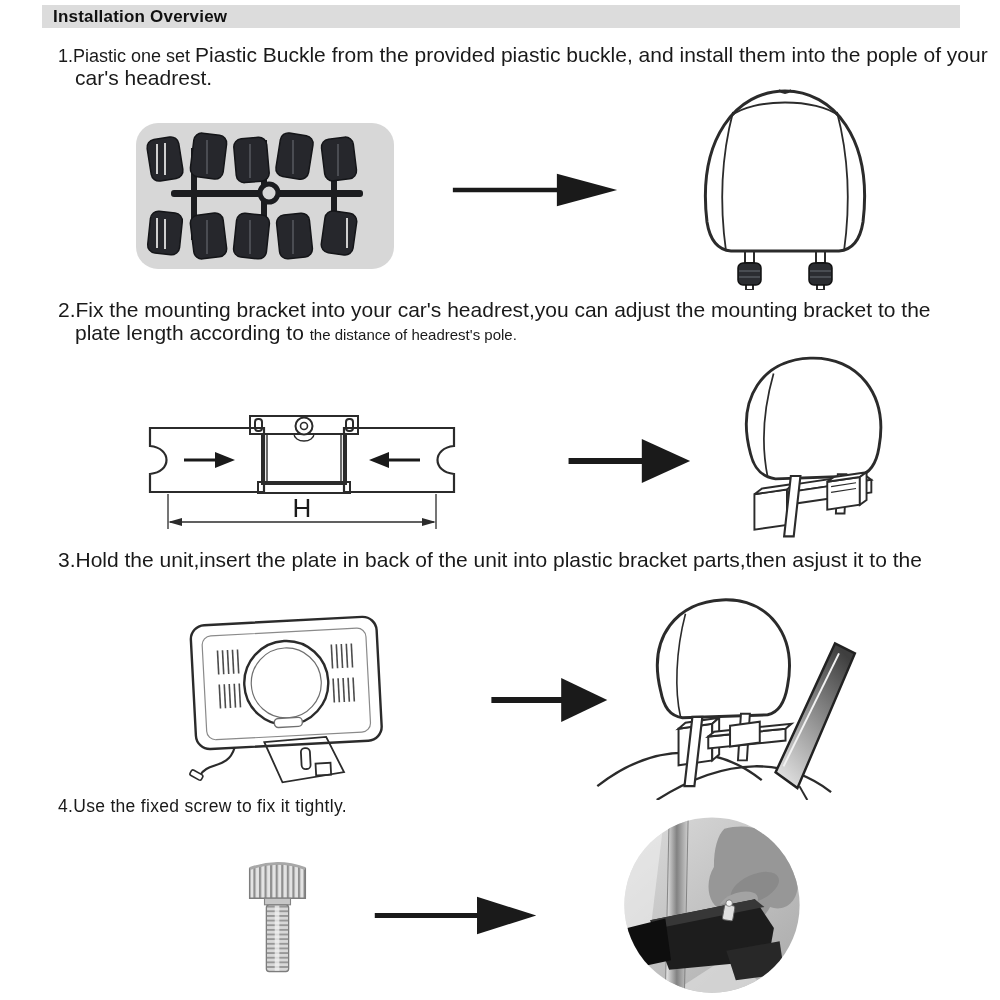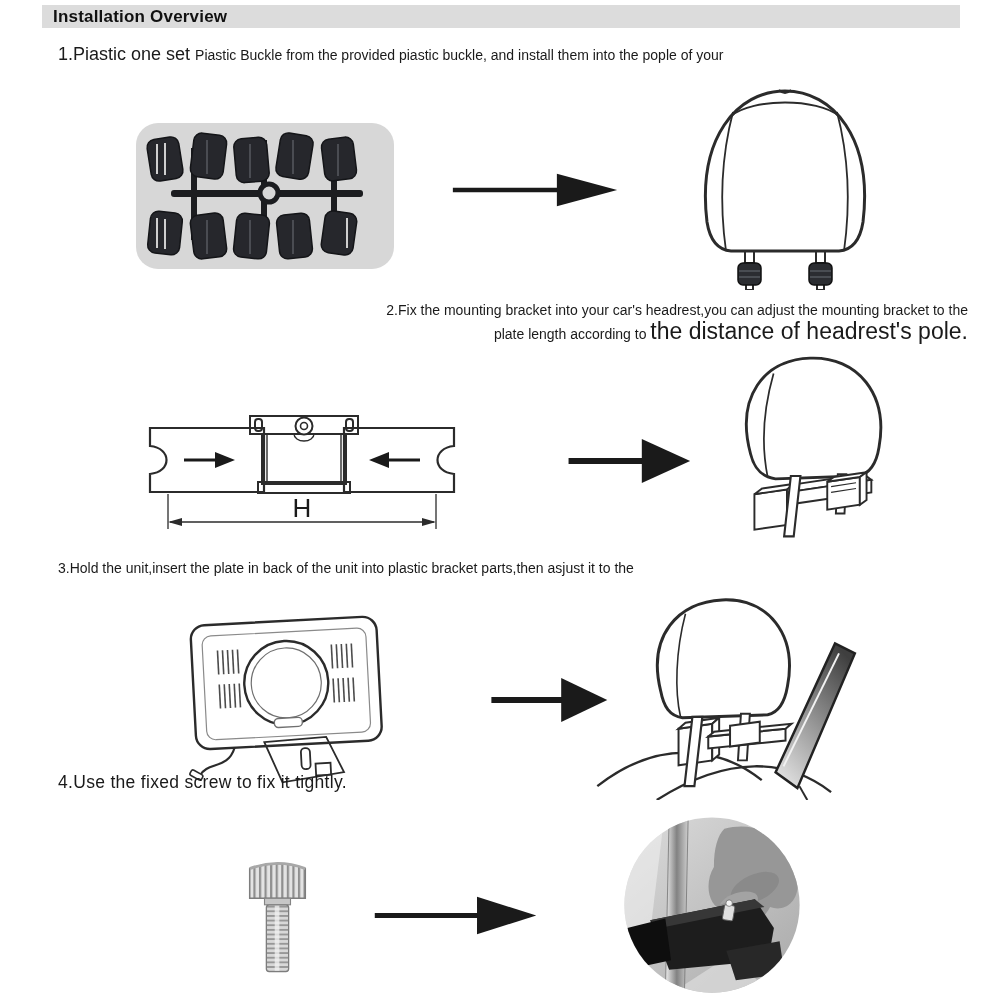--- a/index.html
+++ b/index.html
@@ -11,39 +11,40 @@
     position:absolute;left:42px;top:5px;width:918px;height:23px;
     background:#dcdcdc;display:flex;align-items:center;
   }
   .header-bar .title{
     font-size:17px;font-weight:bold;color:#111;padding-left:11px;letter-spacing:.2px;
   }
   .step-text{position:absolute;left:58px;width:910px;line-height:21px;}
   .step-text .l1,.step-text .l2{display:block;white-space:nowrap;}
   .step-text .l2{margin-left:17px;}
   .t-big{font-size:18px;}
-  .t-norm{font-size:14px;}
-  .t-large{font-size:23px;margin-top:40px;}
+  .t-norm{font-size:21px;}
+  .t-large{font-size:15px;margin-top:40px;}
   .fig{position:absolute;}
   svg{display:block;}
   .ln{stroke:#2b2b2b;fill:none;}
 </style>
 </head>
 <body>
 
 <div class="page">
 
   <div class="header-bar">
     <span class="title">Installation Overview</span>
   </div>
 
   <div class="step-text" style="top:44px;">
     <span class="l1">
       <span class="t-big">1.</span><span class="t-big">Piastic one set </span><span class="t-norm">Piastic Buckle </span><span class="t-norm">from the provided piastic buckle, and install them into the pople of your</span>
     </span>
+    <span class="l2 t-norm">car's headrest.</span>
   </div>
 
   <div class="fig" style="left:135px;top:122px;">
     <svg width="260" height="148" viewBox="0 0 260 148">
       <rect x="1" y="1" width="258" height="146" rx="22" fill="#d7d7d7"></rect>
 
       <rect x="36" y="68" width="192" height="7" rx="3" fill="#1c1d20"></rect>
       <rect x="56" y="26" width="6" height="92" fill="#1c1d20"></rect>
       <rect x="126" y="18" width="6" height="108" fill="#1c1d20"></rect>
       <rect x="196" y="26" width="6" height="92" fill="#1c1d20"></rect>
@@ -114,21 +115,21 @@
       </g>
       <g stroke="#55585e" stroke-width="1.5">
         <line x1="64" y1="193" x2="85" y2="193"></line>
           <line x1="64" y1="199" x2="85" y2="199"></line>
         <line x1="135" y1="193" x2="156" y2="193"></line>
           <line x1="135" y1="199" x2="156" y2="199"></line>
       </g>
     </svg>
   </div>
 
-  <div class="step-text" style="top:299px;text-align:right;">
+  <div class="step-text" style="top:299px;">
     <span class="l1">
       <span class="t-norm">2.</span><span class="t-norm">Fix the mounting bracket into your car's headrest,you can adjust the mounting bracket to the</span>
     </span>
     <span class="l2">
       <span class="t-norm">plate length according to </span><span class="t-large">the distance of headrest's pole.</span>
     </span>
   </div>
 
   <div class="fig" style="left:132px;top:388px;">
     <svg width="340" height="150" viewBox="0 0 340 150">
@@ -199,21 +200,21 @@
       <g stroke="#2b2b2b" stroke-width="1.2">
         <line x1="142" y1="146" x2="168" y2="142"></line>
         <line x1="142" y1="152" x2="168" y2="148"></line>
         <line x1="300" y1="400" x2="300" y2="400"></line>
       </g>
 
       <polygon points="100,135 110,135 103,198 93,198" fill="#ffffff" stroke="#2b2b2b" stroke-width="2.2"></polygon>
     </svg>
   </div>
 
-  <div class="step-text" style="top:549px;margin-top:8px;">
+  <div class="step-text" style="top:549px;">
     <span class="l1">
       <span class="t-norm">3.</span><span class="t-norm">Hold the unit,insert the plate in back of the unit into plastic bracket parts,then asjust it to the</span>
     </span>
   </div>
 
   <div class="fig" style="left:172px;top:607px;">
     <svg width="228" height="178" viewBox="0 0 228 178">
       <g transform="rotate(-3 114 90)">
         <g class="ln" stroke-width="2.4" fill="#ffffff">
           <rect x="22" y="14" width="186" height="124" rx="14"></rect>
@@ -296,21 +297,21 @@
       </g>
 
       <polygon points="102,126 112,126 104,196 94,196" fill="#ffffff" stroke="#2b2b2b" stroke-width="2.2"></polygon>
 
       <polygon points="186,182 246,52 266,62 208,198" fill="url(#scrGrad)" stroke="#222" stroke-width="2.5"></polygon>
       <line x1="194" y1="176" x2="250" y2="62" stroke="#f2f2f2" stroke-width="2"></line>
       <line x1="210" y1="196" x2="218" y2="210" stroke="#2b2b2b" stroke-width="2"></line>
     </svg>
   </div>
 
-  <div class="step-text" style="top:772px;">
+  <div class="step-text" style="top:796px;">
     <span class="l1">
       <span style="font-size:17.5px;letter-spacing:.3px;">4.</span><span style="font-size:17.5px;letter-spacing:.3px;">Use the fixed screw to fix it tightly.</span>
     </span>
   </div>
 
   <div class="fig" style="left:230px;top:850px;">
     <svg width="95" height="130" viewBox="0 0 100 140">
       <defs>
         <pattern id="knurl" width="6" height="10" patternUnits="userSpaceOnUse">
           <rect width="6" height="10" fill="#e3e3e3"></rect>

